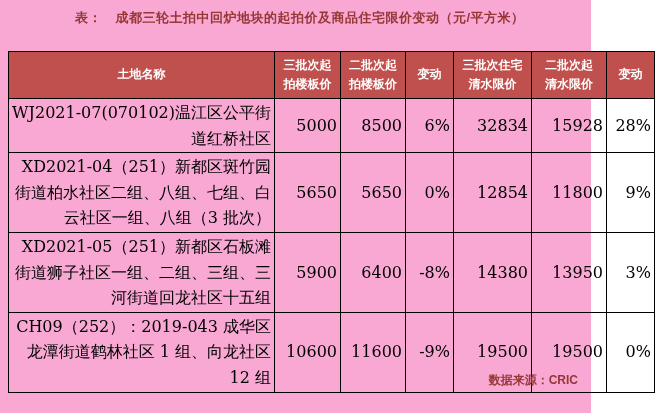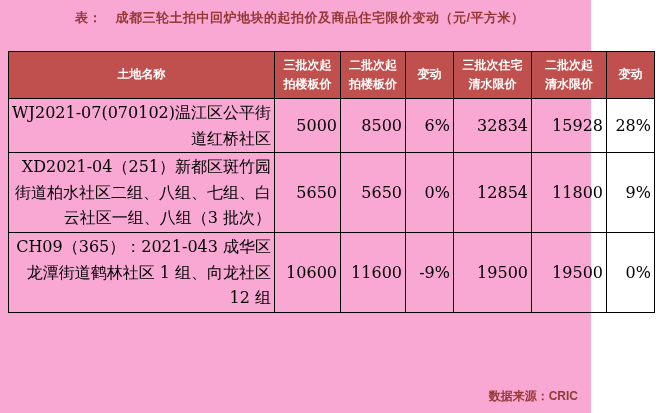--- a/index.html
+++ b/index.html
@@ -59,21 +59,21 @@
     color: #000000;
     text-align: right;
     vertical-align: middle;
     line-height: 1.6;
     padding: 1px 3px;
   }
   tr.row-single td { height: 20px; }
   tr.row-double td { height: 40px; margin-top: 39px; }
   .source-line {
     position: absolute;
-    top: 388px;
+    top: 372px;
     right: 13px;
     font-size: 12px;
     font-weight: bold;
     color: #953735;
     white-space: nowrap;
   }
 </style>
 </head>
 <body>
 
@@ -119,21 +119,30 @@
         <tr class="row-double">
     <td>XD2021-04（251）新都区斑竹园街道柏水社区二组、八组、七组、白云社区一组、八组（3 批次）</td>
     <td>5650</td>
     <td>5650</td>
     <td>0%</td>
     <td>12854</td>
     <td>11800</td>
     <td>9%</td>
   </tr>
         <tr class="row-double">
-    <td>CH09（365）：2021-043 成华区龙潭街道鹤林社区 1 组、向龙社区 12 组</td>
+    <td>XD2021-05（251）新都区石板滩街道狮子社区一组、二组、三组、三河街道回龙社区十五组</td>
+    <td>5900</td>
+    <td>6400</td>
+    <td>-8%</td>
+    <td>14380</td>
+    <td>13950</td>
+    <td>3%</td>
+  </tr>
+        <tr class="row-double">
+    <td>CH09（252）：2019-043 成华区龙潭街道鹤林社区 1 组、向龙社区 12 组</td>
     <td>10600</td>
     <td>11600</td>
     <td>-9%</td>
     <td>19500</td>
     <td>19500</td>
     <td>0%</td>
   </tr>
       </tbody>
   </table>
 

